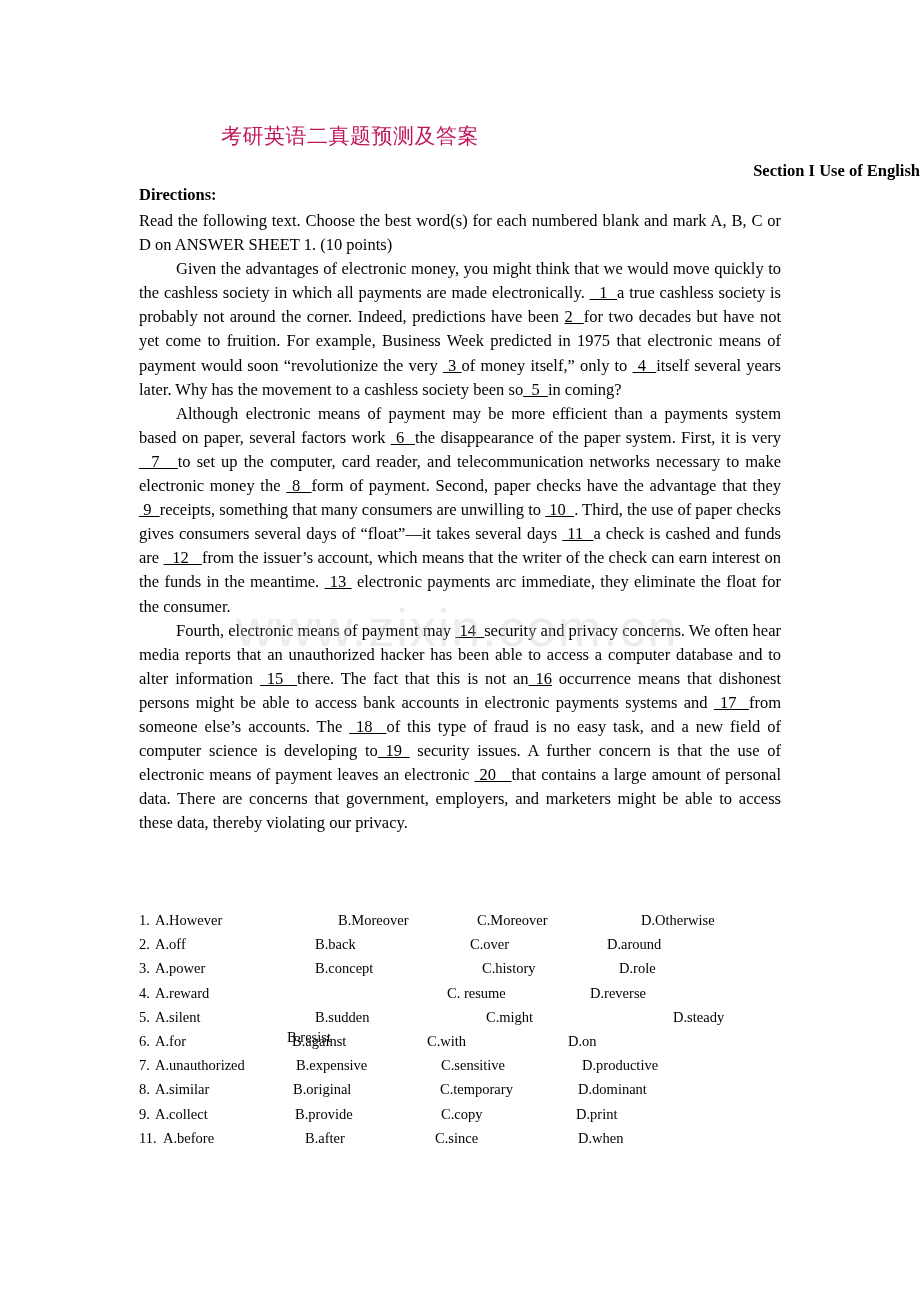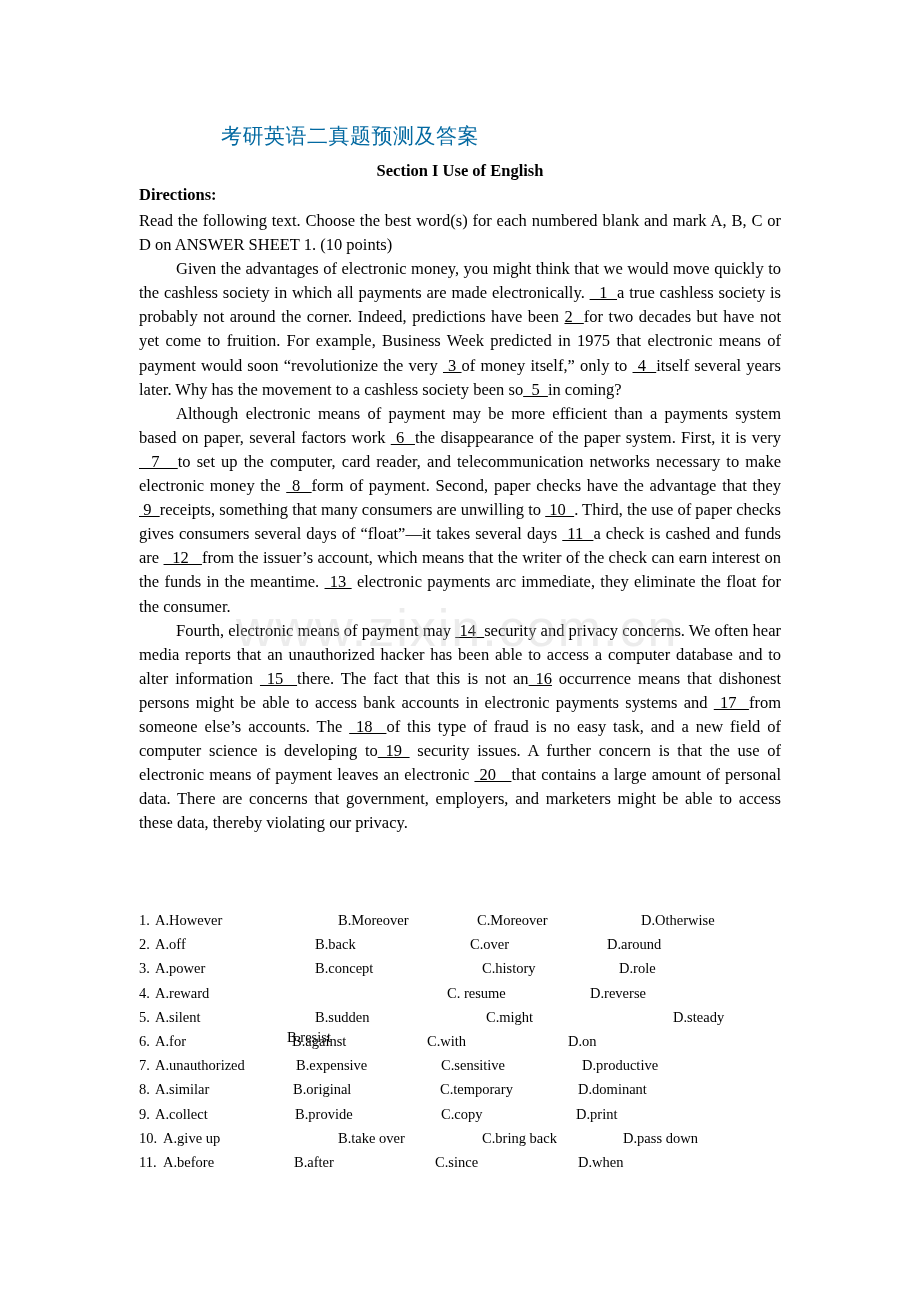--- a/index.html
+++ b/index.html
@@ -1,41 +1,41 @@
 <!DOCTYPE html>
 <html><head>
 <meta charset="utf-8">
 <style>
   html, body { margin: 0; padding: 0; background: #ffffff; }
   body { width: 920px; height: 1302px; position: relative; overflow: hidden;
          font-family: "Liberation Serif", "DejaVu Serif", serif; color: #000; }
   .page { position: absolute; left: 139px; top: 0; width: 642px; }
   .title { position: absolute; left: 0; width: 700px; top: 122px; text-align: center;
-           color: #0369a1; font-size: 21px; font-family: "DejaVu Sans", sans-serif; letter-spacing: 0.5px; }
+           color: #be185d; font-size: 21px; font-family: "DejaVu Sans", sans-serif; letter-spacing: 0.5px; }
   .section { position: absolute; top: 161px; left: 0; width: 700px; text-align: center;
              font-weight: bold; font-size: 16.5px; }
   .directions-label { position: absolute; top: 185px; left: 0; font-weight: bold; font-size: 16.5px; }
   .body-text { position: absolute; top: 209px; left: 0; width: 642px; font-size: 16.5px;
                line-height: 24.1px; text-align: justify; }
   .body-text p { margin: 0; }
   .indent { text-indent: 37px; }
   .blank { text-decoration: underline; white-space: pre; }
   .options { position: absolute; top: 908px; left: 0; width: 660px; font-size: 14.5px; }
   .opt-row { position: relative; height: 24.2px; line-height: 24.2px; }
   .opt-row span { position: absolute; top: 0; white-space: nowrap; }
   .watermark { position: absolute; left: 236px; top: 598px; font-family: "Liberation Sans", sans-serif;
                font-size: 52px; color: rgba(200,200,200,0.35); letter-spacing: 2px; pointer-events: none; }
 </style>
 </head>
 <body>
 
 <div class="title">考研英语二真题预测及答案</div>
 
 <div class="page">
-  <div class="section" style="left:-139px;width:920px;">Section I Use of English</div>
+  <div class="section" style="left:-139px;width:920px;text-align:right;">Section I Use of English</div>
   <div class="directions-label">Directions:</div>
 
   <div class="body-text">
     <p>Read the following text. Choose the best word(s) for each numbered blank and mark A, B, C or D on ANSWER SHEET 1. (10 points)</p>
     <p class="indent"><span>Given the advantages of electronic money, you might think that we would move quickly to the cashless society in which all payments are made electronically. </span><span class="blank">  1  </span><span>a true cashless society is probably not around the corner. Indeed, predictions have been </span><span class="blank">2  </span><span>for two decades but have not yet come to fruition. For example, Business Week predicted in 1975 that electronic means of payment would soon “revolutionize the very </span><span class="blank"> 3 </span><span>of money itself,” only to </span><span class="blank"> 4  </span><span>itself several years later. Why has the movement to a cashless society been so</span><span class="blank">  5  </span><span>in coming?</span></p>
     <p class="indent"><span>Although electronic means of payment may be more efficient than a payments system based on paper, several factors work </span><span class="blank"> 6  </span><span>the disappearance of the paper system. First, it is very </span><span class="blank">  7   </span><span>to set up the computer, card reader, and telecommunication networks necessary to make electronic money the </span><span class="blank"> 8  </span><span>form of payment. Second, paper checks have the advantage that they </span><span class="blank"> 9  </span><span>receipts, something that many consumers are unwilling to </span><span class="blank"> 10  </span><span>. Third, the use of paper checks gives consumers several days of “float”—it takes several days </span><span class="blank"> 11  </span><span>a check is cashed and funds are </span><span class="blank">  12   </span><span>from the issuer’s account, which means that the writer of the check can earn interest on the funds in the meantime. </span><span class="blank"> 13 </span><span> electronic payments arc immediate, they eliminate the float for the consumer.</span></p>
     <p class="indent"><span>Fourth, electronic means of payment may </span><span class="blank"> 14  </span><span>security and privacy concerns. We often hear media reports that an unauthorized hacker has been able to access a computer database and to alter information </span><span class="blank"> 15  </span><span>there. The fact that this is not an</span><span class="blank"> 16</span><span> occurrence means that dishonest persons might be able to access bank accounts in electronic payments systems and </span><span class="blank"> 17  </span><span>from someone else’s accounts. The </span><span class="blank"> 18  </span><span>of this type of fraud is no easy task, and a new field of computer science is developing to</span><span class="blank"> 19 </span><span> security issues. A further concern is that the use of electronic means of payment leaves an electronic </span><span class="blank"> 20   </span><span>that contains a large amount of personal data. There are concerns that government, employers, and marketers might be able to access these data, thereby violating our privacy.</span></p>
   </div>
 
   <div class="options" id="options">
@@ -96,29 +96,22 @@
         <span style="left: 439px;">D.dominant</span>
       </div>
       <div class="opt-row">
         <span style="left: 0px;">9.</span>
         <span style="left: 16px;">A.collect</span>
         <span style="left: 156px;">B.provide</span>
         <span style="left: 302px;">C.copy</span>
         <span style="left: 437px;">D.print</span>
       </div>
       <div class="opt-row">
-        <span style="left: 0px;">10.</span>
-        <span style="left: 24px;">A.give up</span>
-        <span style="left: 199px;">B.take over</span>
-        <span style="left: 343px;">C.bring back</span>
-        <span style="left: 484px;">D.pass down</span>
-      </div>
-      <div class="opt-row">
         <span style="left: 0px;">11.</span>
         <span style="left: 24px;">A.before</span>
-        <span style="left: 155px; text-align: center;">B.after</span>
+        <span style="left: 166px; text-align: center;">B.after</span>
         <span style="left: 296px;">C.since</span>
         <span style="left: 439px;">D.when</span>
       </div>
     </div>
 </div>
 
 <div class="watermark">www.zixin.com.cn</div>
 
 </body></html>

